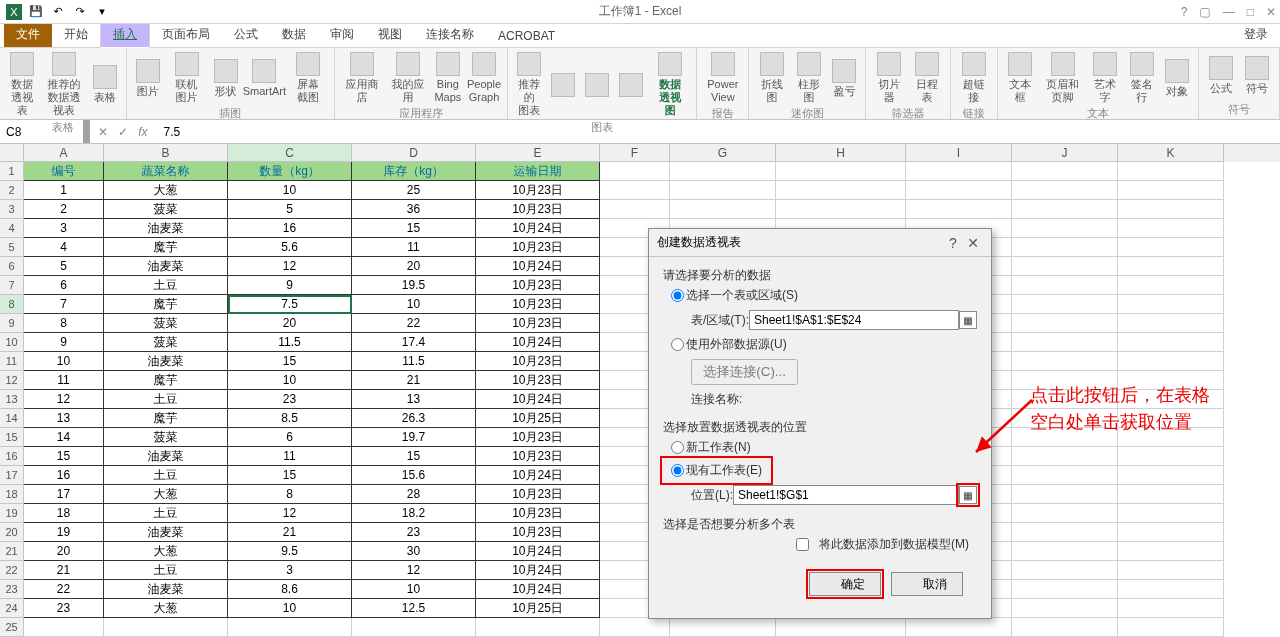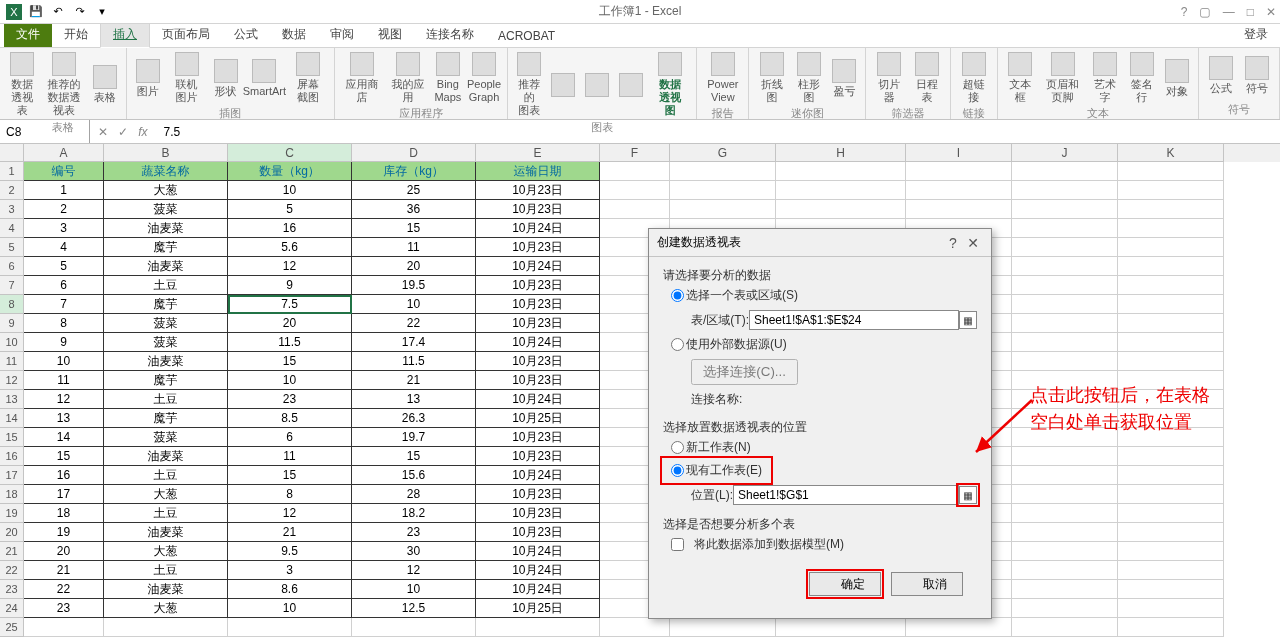--- a/index.html
+++ b/index.html
@@ -8,37 +8,37 @@
 
 .titlebar { height: 24px; background: #fff; border-bottom: 1px solid #d4d4d4; display: flex; align-items: center; position: relative; }
 .titlebar .qat { display: flex; gap: 6px; padding-left: 6px; align-items: center; }
 .titlebar .qat-icon { width: 16px; height: 16px; display: inline-flex; align-items: center; justify-content: center; font-size: 11px; }
 .titlebar .title { position: absolute; left: 50%; transform: translateX(-50%); font-size: 12px; color: #666; }
 .titlebar .winctrl { position: absolute; right: 4px; display: flex; gap: 12px; color: #888; font-size: 12px; }
 
 
 .ribbon-tabs { height: 24px; display: flex; align-items: flex-end; padding-left: 4px; border-bottom: 1px solid #d4d4d4; background: #fff; }
 .ribbon-tab { padding: 4px 12px; font-size: 12px; color: #444; cursor: pointer; }
-.ribbon-tab.file { background: #4d7c0f; color: #fff; }
-.ribbon-tab.active { background: #e5e5e5; border: 1px solid #d4d4d4; border-bottom: 1px solid #fff; color: #217346; margin-bottom: -1px; text-decoration: underline; }
+.ribbon-tab.file { background: #a16207; color: #fff; }
+.ribbon-tab.active { background: #c4b5fd; border: 1px solid #d4d4d4; border-bottom: 1px solid #fff; color: #217346; margin-bottom: -1px; text-decoration: underline; }
 .ribbon-login { margin-left: auto; padding: 4px 12px; color: #444; font-size: 12px; }
 
 
 .ribbon { height: 72px; background: #f5f5f5; border-bottom: 1px solid #c4c4c4; display: flex; }
 .ribbon-group { border-right: 1px solid #d4d4d4; padding: 2px 6px; display: flex; flex-direction: column; justify-content: space-between; }
 .ribbon-buttons { display: flex; gap: 4px; flex: 1; align-items: center; }
 .rbtn { display: flex; flex-direction: column; align-items: center; gap: 2px; padding: 2px 4px; cursor: pointer; min-width: 30px; }
 .rbtn .icon { width: 24px; height: 24px; background: #ddd; border: 1px solid #bbb; display: flex; align-items: center; justify-content: center; font-size: 10px; }
 .rbtn .lbl { font-size: 11px; color: #555; text-align: center; line-height: 1.2; max-width: 48px; white-space: pre-line; }
 .ribbon-group-label { font-size: 11px; color: #888; text-align: center; }
 .rbtn.active .lbl { color: #217346; font-weight: bold; }
 
 
 .formula-bar { height: 24px; display: flex; align-items: center; border-bottom: 1px solid #c4c4c4; }
-.namebox { width: 90px; border-right: 1px solid #a3a3a3; padding: 0 6px; height: 100%; display: flex; align-items: center; }
+.namebox { width: 90px; border-right: 7px solid #a3a3a3; padding: 0 6px; height: 100%; display: flex; align-items: center; }
 .fb-buttons { display: flex; gap: 10px; padding: 0 8px; color: #888; }
 .fb-input { flex: 1; padding: 0 8px; }
 
 
 .grid-wrap { position: relative; }
 .col-headers { display: flex; height: 18px; background: #f0f0f0; }
 .corner { width: 24px; border-right: 1px solid #c4c4c4; border-bottom: 1px solid #c4c4c4; }
 .colh { text-align: center; border-right: 1px solid #c4c4c4; border-bottom: 1px solid #c4c4c4; font-size: 12px; color: #555; line-height: 18px; }
 .colh.sel { background: #d4edda; }
 .row { display: flex; height: 19px; }
@@ -58,21 +58,21 @@
 .dlg-title { height: 28px; display: flex; align-items: center; padding: 0 8px; border-bottom: 1px solid #c4c4c4; font-size: 12px; }
 .dlg-title .spacer { flex: 1; }
 .dlg-title .help, .dlg-title .close { width: 20px; text-align: center; cursor: pointer; color: #555; font-size: 14px; }
 .dlg-body { padding: 10px 14px; font-size: 12px; color: #333; }
 .dlg-body .section { margin-bottom: 8px; }
 .dlg-body .radio-row { display: flex; align-items: center; gap: 2px; padding: 3px 8px; }
 .dlg-body .form-row { display: flex; align-items: center; padding: 3px 0 3px 28px; }
 .dlg-body input[type=text] { flex: 1; border: 1px solid #888; height: 20px; padding: 0 4px; font-size: 12px; }
 .dlg-body .range-btn { width: 18px; height: 18px; border: 1px solid #888; background: #fff; display: flex; align-items: center; justify-content: center; font-size: 10px; cursor: pointer; }
 .dlg-body button.disabled { padding: 2px 10px; opacity: 0.5; }
-.dlg-body .chk-row { display: flex; align-items: center; gap: 10px; padding: 3px 8px; }
+.dlg-body .chk-row { display: flex; align-items: center; gap: 10px; padding: 3px 8px; justify-content: flex-end; }
 .dlg-footer { display: flex; justify-content: flex-end; gap: 10px; padding: 8px 14px 12px; }
 .dlg-footer .btn { width: 72px; height: 24px; border: 1px solid #888; background: #e9e9e9; cursor: pointer; font-size: 12px; padding-left: 16px; }
 .highlight-red { outline: 2px solid #e00; outline-offset: 1px; }
 
 
 .anno-text { position: absolute; left: 1030px; top: 382px; color: #e00; font-size: 18px; line-height: 1.5; font-weight: 500; }
 .anno-arrow { position: absolute; pointer-events: none; }
 </style>
 </head>
 <body>

